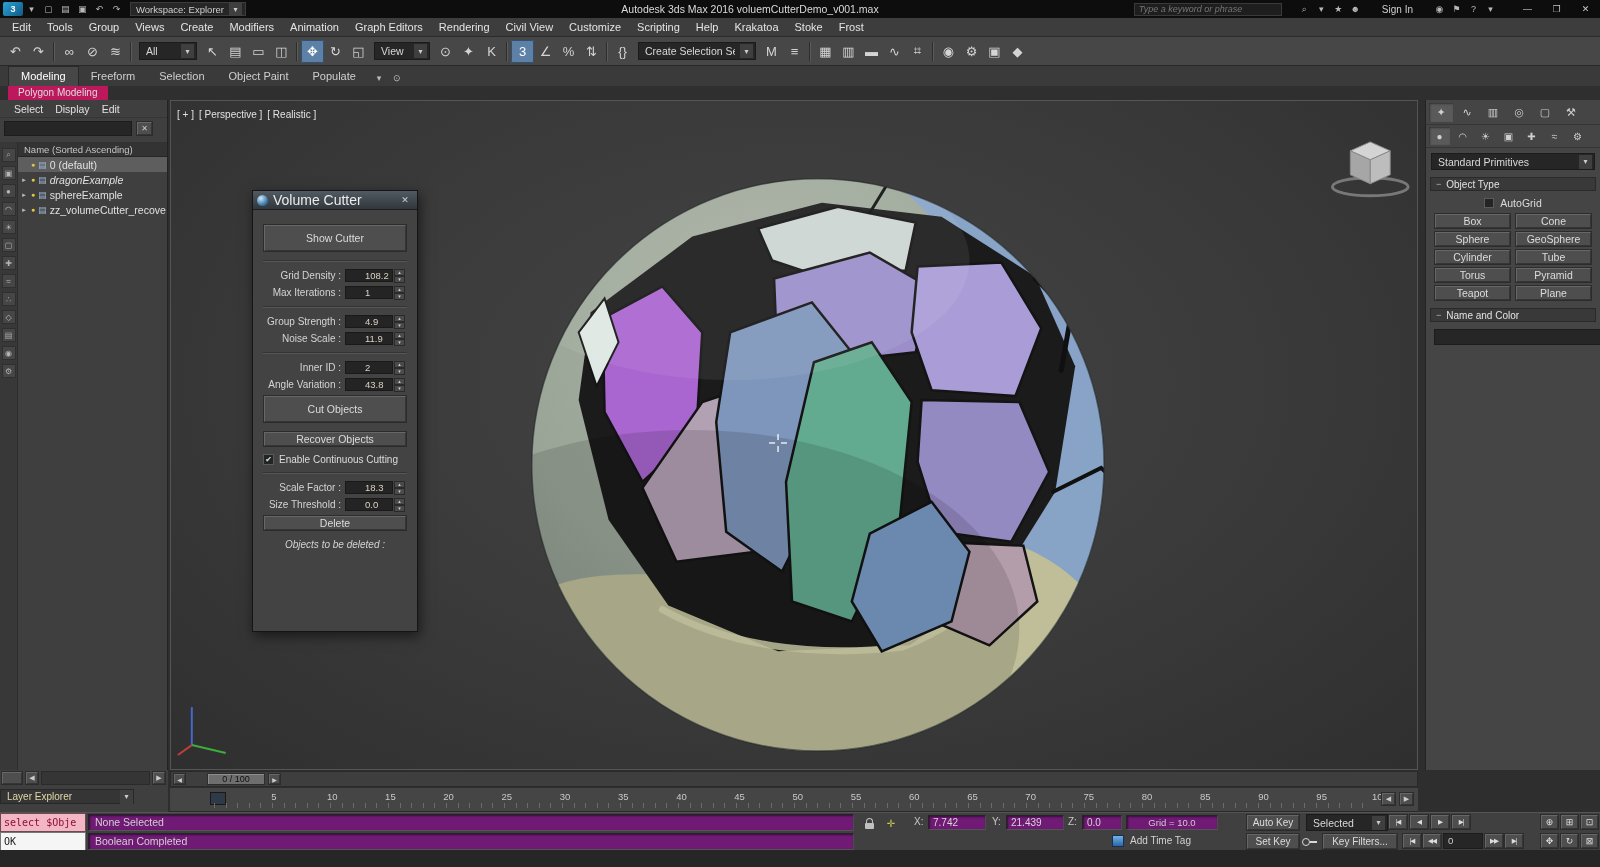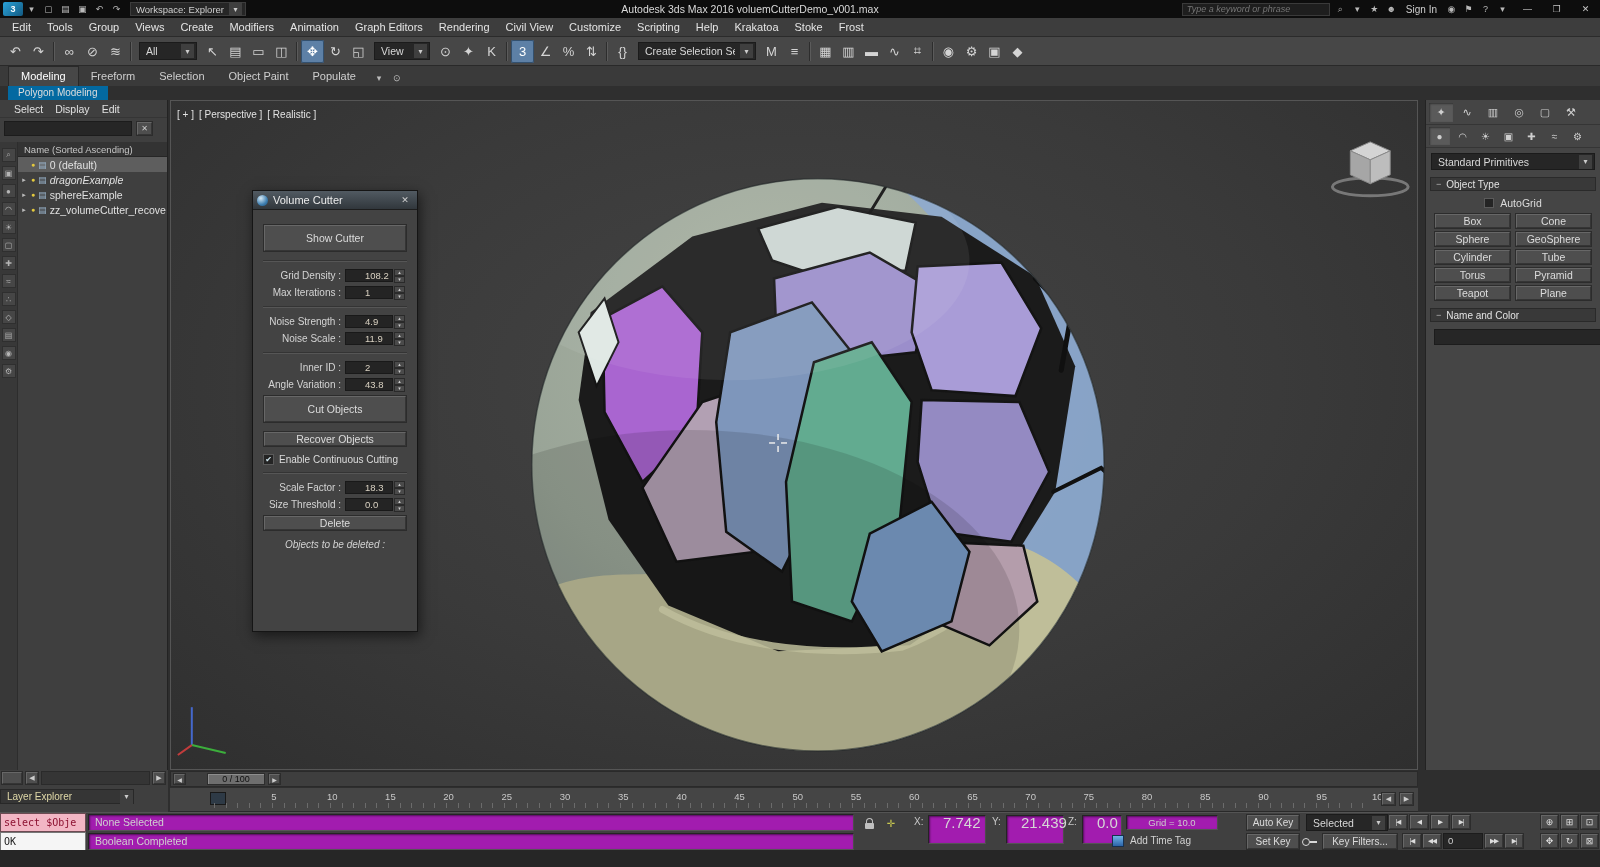--- a/index.html
+++ b/index.html
@@ -1,27 +1,27 @@
 <!DOCTYPE html>
 <html><head>
 <meta charset="utf-8">
 <style>
   *{margin:0;padding:0;box-sizing:border-box;font-family:"Liberation Sans",sans-serif;}
   html,body{width:1600px;height:867px;background:#2e2e2e;overflow:hidden;color:#d6d6d6;font-size:11px;}
   .abs{position:absolute;}
   .bevel{background:#4e4e4e;border:1px solid #2c2c2c;box-shadow:inset 1px 1px 0 rgba(255,255,255,.14),inset -1px -1px 0 rgba(0,0,0,.32);}
-  .sunken{background:#a21caf;border:1px solid #242424;border-bottom-color:#555;border-right-color:#4c4c4c;box-shadow:inset 1px 1px 2px rgba(0,0,0,.5);}
+  .sunken{background:#701a75;border:1px solid #242424;border-bottom-color:#555;border-right-color:#4c4c4c;box-shadow:inset 1px 1px 2px rgba(0,0,0,.5);}
   .darkfield{background:#262626;border:1px solid #1c1c1c;color:#cfcfcf;}
   
   .titlebar{left:0;top:0;width:1600px;height:18px;background:#0d0d0d;display:flex;align-items:center;}
   .max-logo{width:20px;height:14px;margin-left:3px;background:linear-gradient(135deg,#2aa3da,#135a82);color:#fff;font-size:9px;font-weight:bold;display:flex;align-items:center;justify-content:center;border-radius:2px;flex:none;}
   .qa-icon{width:17px;height:15px;display:inline-flex;align-items:center;justify-content:center;font-size:9px;color:#b9b9b9;flex:none;}
   .ws-combo{height:14px;background:#262626;border:1px solid #3c3c3c;padding:0 3px 0 5px;font-size:9.5px;display:flex;gap:5px;align-items:center;margin-left:5px;color:#cfcfcf;flex:none;}
   .tb-center{position:absolute;left:320px;right:420px;text-align:center;font-size:10.5px;color:#dadada;line-height:18px;pointer-events:none;}
-  .tb-right{margin-left:auto;display:flex;align-items:center;gap:2px;position:relative;z-index:2;}
+  .tb-right{margin-left:auto;display:flex;align-items:center;gap:14px;position:relative;z-index:2;}
   .tb-search{width:148px;height:13px;background:#1e1e1e;border:1px solid #3a3a3a;color:#8f8f8f;font-style:italic;font-size:9px;padding:0 4px;}
   .tb-signin{font-size:10px;color:#cfcfcf;margin:0 4px;}
   .win-btn{width:29px;height:18px;display:inline-flex;align-items:center;justify-content:center;font-size:9px;color:#c6c6c6;}
   
   .menubar{left:0;top:18px;width:1600px;height:19px;background:#3d3d3d;border-bottom:1px solid #2b2b2b;display:flex;align-items:center;padding-left:4px;}
   .menu-item{padding:0 8px;line-height:19px;color:#e4e4e4;font-size:11px;}
   
   .toolbar{left:0;top:37px;width:1600px;height:29px;background:#474747;border-bottom:1px solid #292929;display:flex;align-items:center;padding-left:4px;}
   .tb-group{display:flex;align-items:center;}
   .tb-icon{width:23px;height:23px;display:inline-flex;align-items:center;justify-content:center;font-size:13px;color:#d4d4d4;border-radius:2px;flex:none;}
@@ -30,21 +30,21 @@
   .tb-sep::after{content:"";position:absolute;left:3px;top:2px;bottom:2px;width:1px;background:#2d2d2d;border-right:1px solid #5b5b5b;}
   .tb-combo{height:18px;background:#262626;border:1px solid #1b1b1b;display:flex;align-items:center;padding:0 2px 0 6px;gap:5px;font-size:10.5px;color:#d8d8d8;margin:0 4px;flex:none;}
   .combo-text{flex:1;white-space:nowrap;overflow:hidden;}
   .combo-arrow{width:13px;height:14px;background:#3f3f3f;display:flex;align-items:center;justify-content:center;font-size:8px;color:#ccc;flex:none;}
   
   .ribbon-tabs{left:0;top:66px;width:1600px;height:20px;background:#3a3a3a;display:flex;align-items:flex-end;padding-left:8px;gap:2px;}
   .ribbon-tab{padding:0 12px;line-height:19px;font-size:11px;color:#cfcfcf;}
   .ribbon-tab.active{background:#474747;color:#fff;border:1px solid #292929;border-bottom:none;}
   .ribbon-extra{width:18px;height:17px;display:inline-flex;align-items:center;justify-content:center;font-size:9px;color:#bbb;}
   .ribbon-panelrow{left:0;top:86px;width:1600px;height:14px;background:#2f2f2f;}
-  .pm-tab{position:absolute;left:8px;top:0;height:14px;padding:0 10px;background:#0369a1;font-size:10px;line-height:14px;color:#ddd;}
+  .pm-tab{position:absolute;left:8px;top:0;height:14px;padding:0 10px;background:#be185d;font-size:10px;line-height:14px;color:#ddd;}
   
   .explorer{left:0;top:100px;width:168px;height:670px;background:#3f3f3f;border-right:1px solid #232323;}
   .exp-menus{height:18px;display:flex;align-items:center;padding-left:8px;border-bottom:1px solid #353535;}
   .exp-menu{padding:0 6px;font-size:10.5px;color:#e0e0e0;}
   .exp-search{position:absolute;left:4px;top:21px;width:128px;height:15px;font-size:10px;padding:0 3px;}
   .exp-clear{position:absolute;left:136px;top:21px;width:17px;height:15px;display:flex;align-items:center;justify-content:center;font-size:8px;color:#ccc;}
   .exp-strip{position:absolute;left:0;top:42px;width:18px;bottom:0;background:#383838;border-right:1px solid #2d2d2d;display:flex;flex-direction:column;align-items:center;padding-top:6px;gap:4px;}
   .strip-icon{width:14px;height:14px;font-size:8px;color:#b5b5b5;background:#464646;border:1px solid #2f2f2f;display:flex;align-items:center;justify-content:center;flex:none;}
   .exp-header{position:absolute;left:18px;top:42px;right:0;height:15px;background:#333;border-bottom:1px solid #262626;font-size:9.5px;color:#c6c6c6;line-height:15px;padding-left:6px;}
   .exp-rows{position:absolute;left:18px;top:57px;right:0;}
@@ -63,21 +63,21 @@
   .bl-layer{position:absolute;left:0;top:19px;width:134px;height:15px;background:#353535;border:1px solid #282828;display:flex;align-items:center;font-size:10px;color:#e0d9a8;padding-left:6px;gap:4px;}
   .bl-layer .combo-arrow{margin-left:auto;}
   
   .viewport{left:170px;top:100px;width:1248px;height:670px;background:radial-gradient(ellipse at 50% 42%,#444 0%,#3a3a3a 55%,#2f2f2f 100%);border:1px solid #555;}
   .vp-svg{left:0;top:0;width:100%;height:100%;}
   .vp-label{position:absolute;left:6px;top:8px;font-size:10px;color:#e2e2e2;display:flex;gap:5px;z-index:3;}
   
   .vc-dialog{left:252px;top:190px;width:166px;height:442px;background:#434343;border:1px solid #151515;box-shadow:2px 4px 12px rgba(0,0,0,.55);z-index:5;}
   .vc-title{height:19px;background:linear-gradient(#515a62,#31373c);display:flex;align-items:center;padding:0 4px;gap:5px;border-bottom:1px solid #1d1d1d;}
   .vc-title-icon{width:11px;height:11px;border-radius:50%;background:radial-gradient(circle at 35% 30%,#d5e8f4,#3e7fb1 60%,#1c4b72);flex:none;}
-  .vc-title-text{font-size:11px;color:#ebebeb;flex:1;}
+  .vc-title-text{font-size:14px;color:#ebebeb;flex:1;}
   .vc-close{width:16px;height:13px;display:flex;align-items:center;justify-content:center;font-size:9px;color:#ccc;}
   .vc-body{padding:4px 8px 0;}
   .vc-btn-big{height:28px;margin:10px 2px 8px;display:flex;align-items:center;justify-content:center;font-size:10.5px;color:#dcdcdc;}
   .vc-btn{height:16px;margin:4px 2px;display:flex;align-items:center;justify-content:center;font-size:10.5px;color:#dcdcdc;}
   .vc-div{height:2px;margin:7px 2px;border-top:1px solid #343434;border-bottom:1px solid #565656;}
   .spin-row{display:flex;align-items:center;height:13px;margin:4px 0;}
   .spin-label{width:84px;text-align:right;padding-right:4px;font-size:10px;color:#d4d4d4;white-space:nowrap;}
   .spin-field{width:48px;height:13px;background:#242424;border:1px solid #191919;font-size:9.5px;color:#dad2c2;display:flex;align-items:center;padding-left:19px;}
   .spin-btns{margin-left:1px;width:11px;height:13px;display:flex;flex-direction:column;}
   .spin-btns i{flex:1;font-style:normal;font-size:5px;line-height:5px;display:flex;align-items:center;justify-content:center;background:#4a4a4a;border:1px solid #2a2a2a;color:#ccc;}
@@ -116,21 +116,21 @@
   .statusbar{left:0;top:812px;width:1600px;height:38px;background:#404040;border-top:1px solid #545454;}
   .srow{position:absolute;left:0;width:1600px;height:19px;}
   .listener-pink{position:absolute;left:0;top:0;width:86px;height:19px;background:#f2b6c4;color:#8c1030;font-family:"DejaVu Sans Mono",monospace;font-size:10px;line-height:18px;padding-left:3px;border:1px solid #6d4a52;white-space:nowrap;overflow:hidden;}
   .listener-white{position:absolute;left:0;top:0;width:86px;height:19px;background:#f5f5f5;color:#222;font-family:"DejaVu Sans Mono",monospace;font-size:10px;line-height:18px;padding-left:3px;border:1px solid #777;}
   .stat-box{position:absolute;left:88px;top:1px;width:766px;height:17px;line-height:15px;padding-left:6px;font-size:10.5px;color:#d0d0d0;}
   .mini-lock{position:absolute;left:860px;top:2px;width:18px;height:16px;display:flex;align-items:flex-end;justify-content:center;padding-bottom:2px;}
   .mini-lock .lk{width:9px;height:6px;background:#c0c0c0;border-radius:1px;position:relative;}
   .mini-lock .lk::before{content:"";position:absolute;left:1px;top:-5px;width:5px;height:5px;border:1.5px solid #c0c0c0;border-bottom:none;border-radius:4px 4px 0 0;}
   .gizmo-icon{position:absolute;left:882px;top:2px;width:18px;height:16px;display:flex;align-items:center;justify-content:center;font-size:10px;color:#c8c850;}
   .coord-label{position:absolute;top:3px;font-size:10px;color:#c8c8c8;}
-  .coord-field{position:absolute;top:2px;height:29px;font-size:15px;line-height:13px;padding-left:14px;}
+  .coord-field{position:absolute;top:2px;height:15px;font-size:10px;line-height:13px;padding-left:4px;}
   .grid-box{position:absolute;left:1126px;top:2px;width:92px;height:15px;font-size:9.5px;line-height:13px;text-align:center;color:#cdcdcd;}
   .skey-btn{position:absolute;top:1px;width:54px;height:17px;display:flex;align-items:center;justify-content:center;font-size:10px;color:#dcdcdc;}
   .key-combo{position:absolute;left:1302px;top:1px;width:82px;height:17px;}
   .kf-btn{position:absolute;left:1322px;top:1px;width:76px;height:17px;display:flex;align-items:center;justify-content:center;font-size:10px;color:#dcdcdc;}
   .mini-key{position:absolute;left:1300px;top:3px;width:18px;height:14px;display:flex;align-items:center;justify-content:flex-start;padding-left:2px;}
   .mini-key::before{content:"";width:6px;height:6px;border:1.5px solid #d8d8d8;border-radius:50%;}
   .mini-key::after{content:"";width:7px;height:2px;background:#d8d8d8;}
   .transport{position:absolute;top:1px;display:flex;gap:1px;}
   .tr-btn{width:20px;height:16px;display:inline-flex;align-items:center;justify-content:center;font-size:6.5px;letter-spacing:-1px;color:#ddd;flex:none;}
   .frame-field{width:40px;height:16px;font-size:9.5px;line-height:14px;padding-left:4px;}
@@ -447,21 +447,21 @@
           <span class="spin-btns">
             <i>▴</i>
             <i>▾</i>
           </span>
         </div>
       </div>
     <div class="vc-div"></div>
     <div>
 
         <div class="spin-row">
-          <span class="spin-label">Noise Strength :</span>
+          <span class="spin-label">Group Strength :</span>
           <span class="spin-field">4.9</span>
           <span class="spin-btns">
             <i>▴</i>
             <i>▾</i>
           </span>
         </div>
 
         <div class="spin-row">
           <span class="spin-label">Noise Scale :</span>
           <span class="spin-field">11.9</span>

